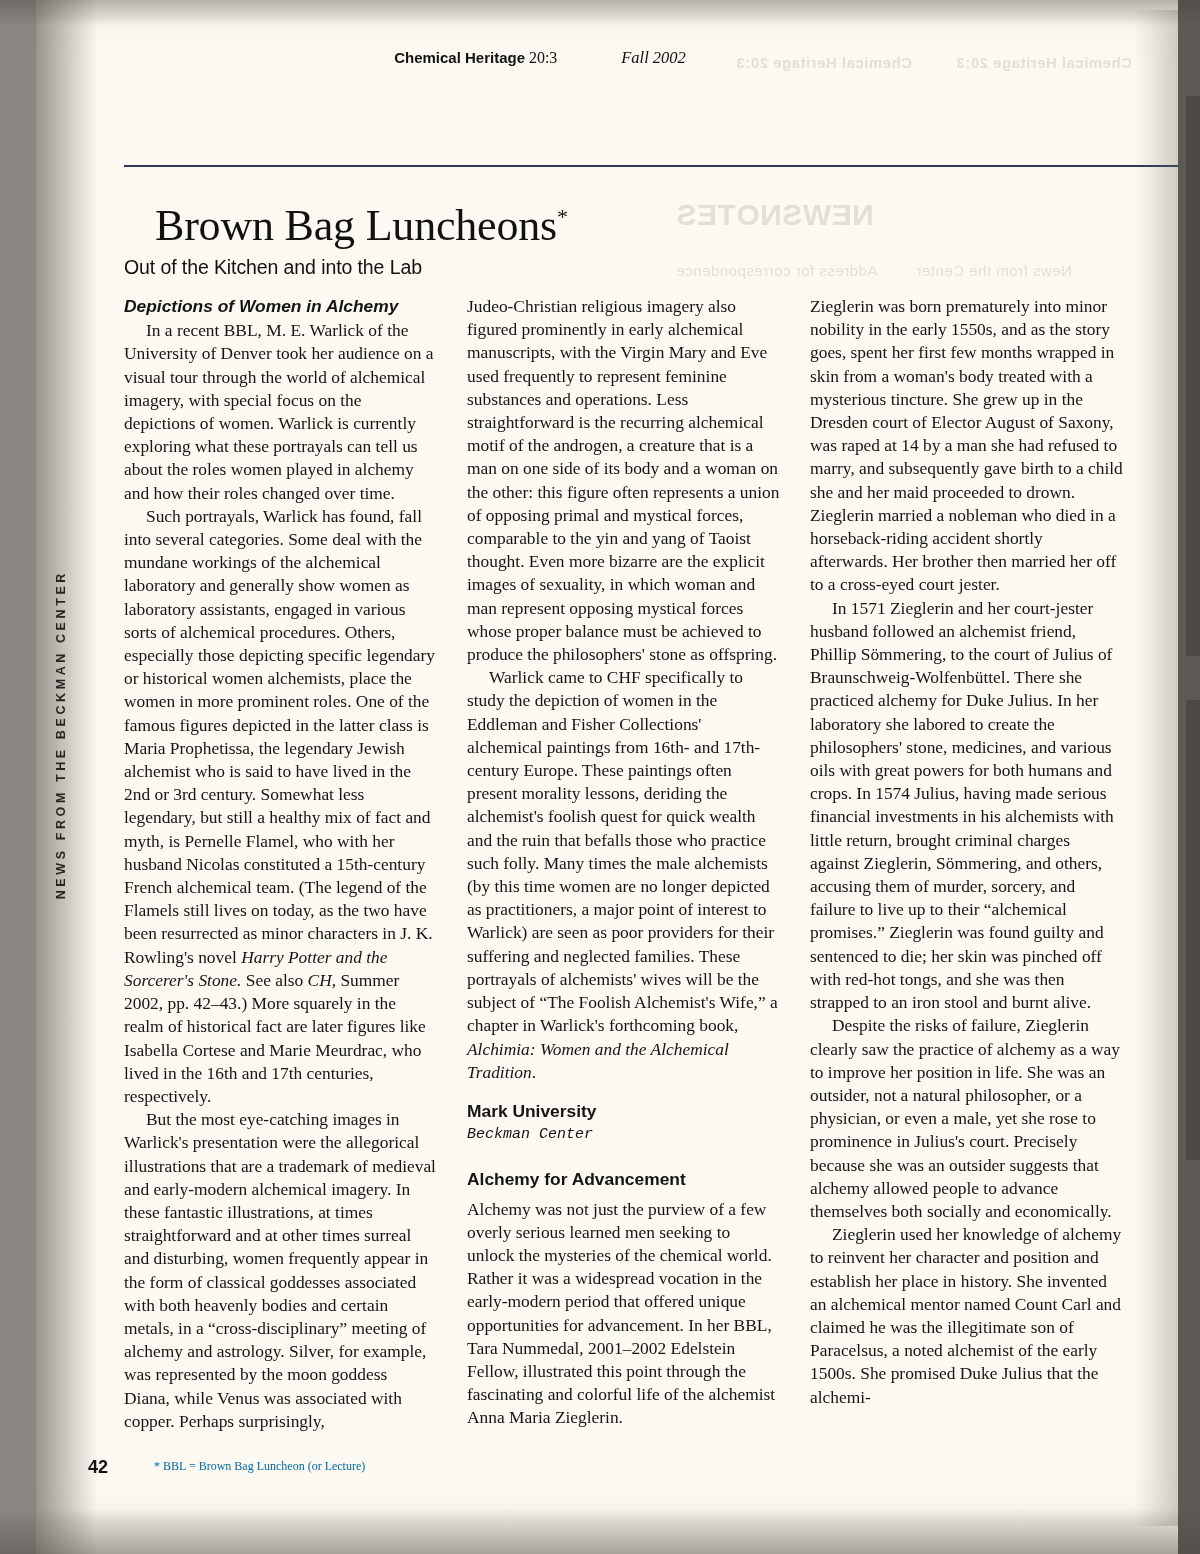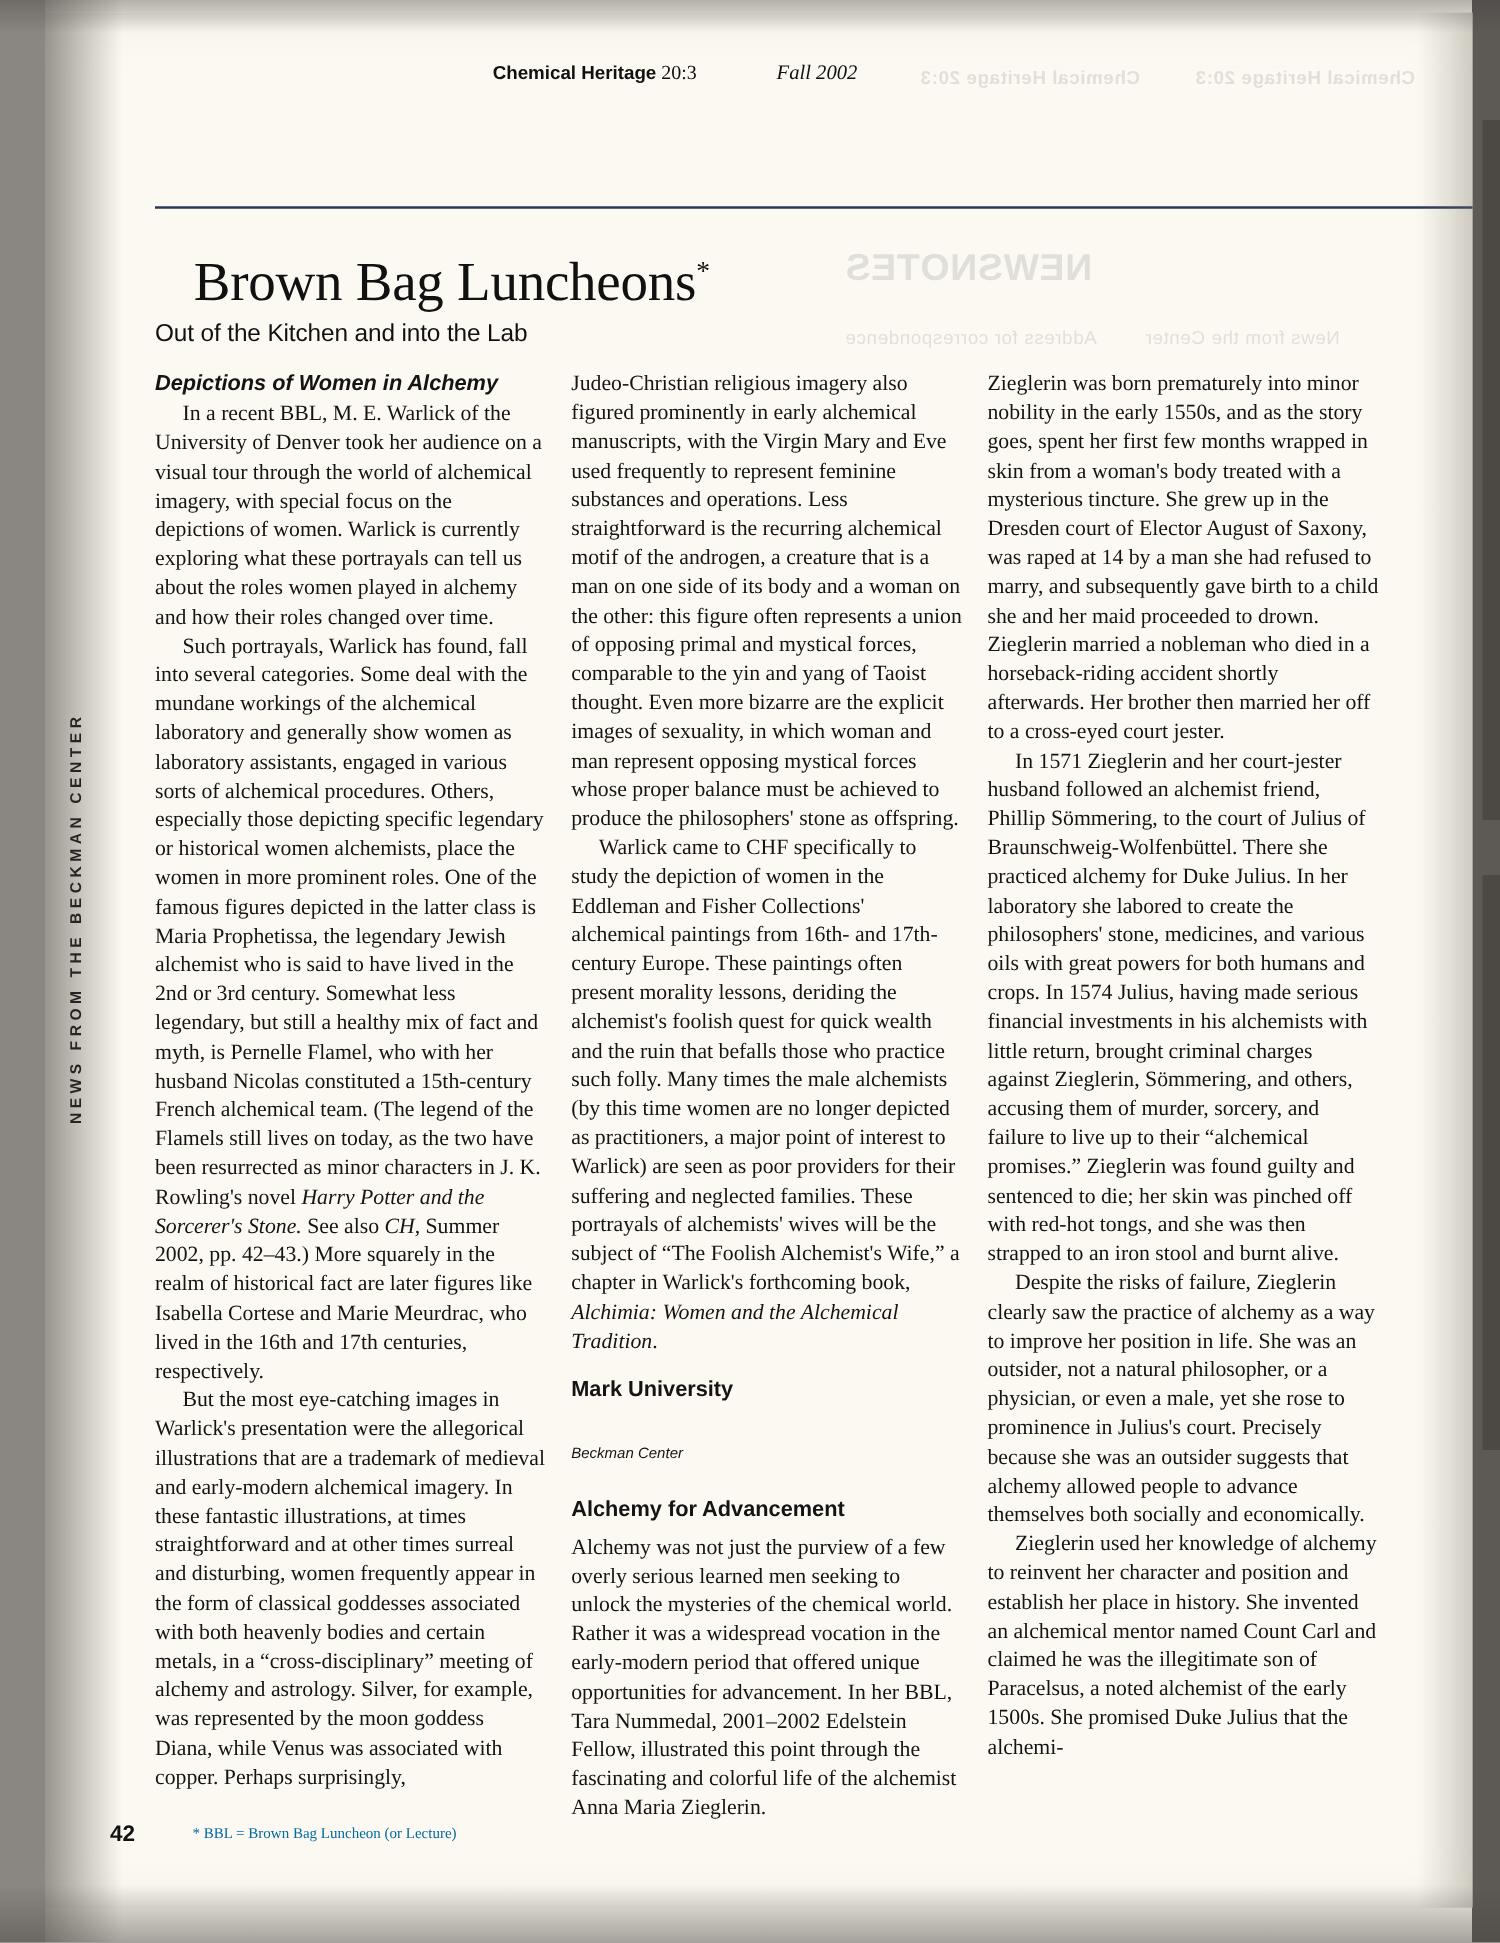--- a/index.html
+++ b/index.html
@@ -165,21 +165,21 @@
     color: #111;
     letter-spacing: -0.1px;
   }
   
   .cols {
     position: absolute;
     left: 88px;
     top: 285px;
     width: 1022px;
     display: flex;
-    gap: 20px;
+    gap: 30px;
   }
   .col {
     width: 313px;
   }
   .col p {
     margin: 0;
     font-size: 17.4px;
     line-height: 23.2px;
     color: #141414;
     text-align: left;
@@ -200,26 +200,25 @@
   .byline {
     margin-top: 16px !important;
     font-family: "Liberation Sans", sans-serif;
     font-weight: bold;
     font-size: 16px;
     line-height: 20px;
     color: #111;
     text-indent: 0 !important;
   }
   .byline-aff {
-    font-family: Liberation Sans, sans-serif;
+    font-family: Liberation Mono, monospace;
     font-style: italic;
     font-weight: normal;
-    font-size: 12px;
+    font-size: 15px;
     display: block;
-    margin-top: 28px;
   }
   .sec-head {
     margin-top: 22px !important;
     margin-bottom: 6px !important;
     font-family: "Liberation Sans", sans-serif;
     font-weight: bold;
     font-size: 20px;
     color: #111;
     text-indent: 0 !important;
     line-height: 24px;

